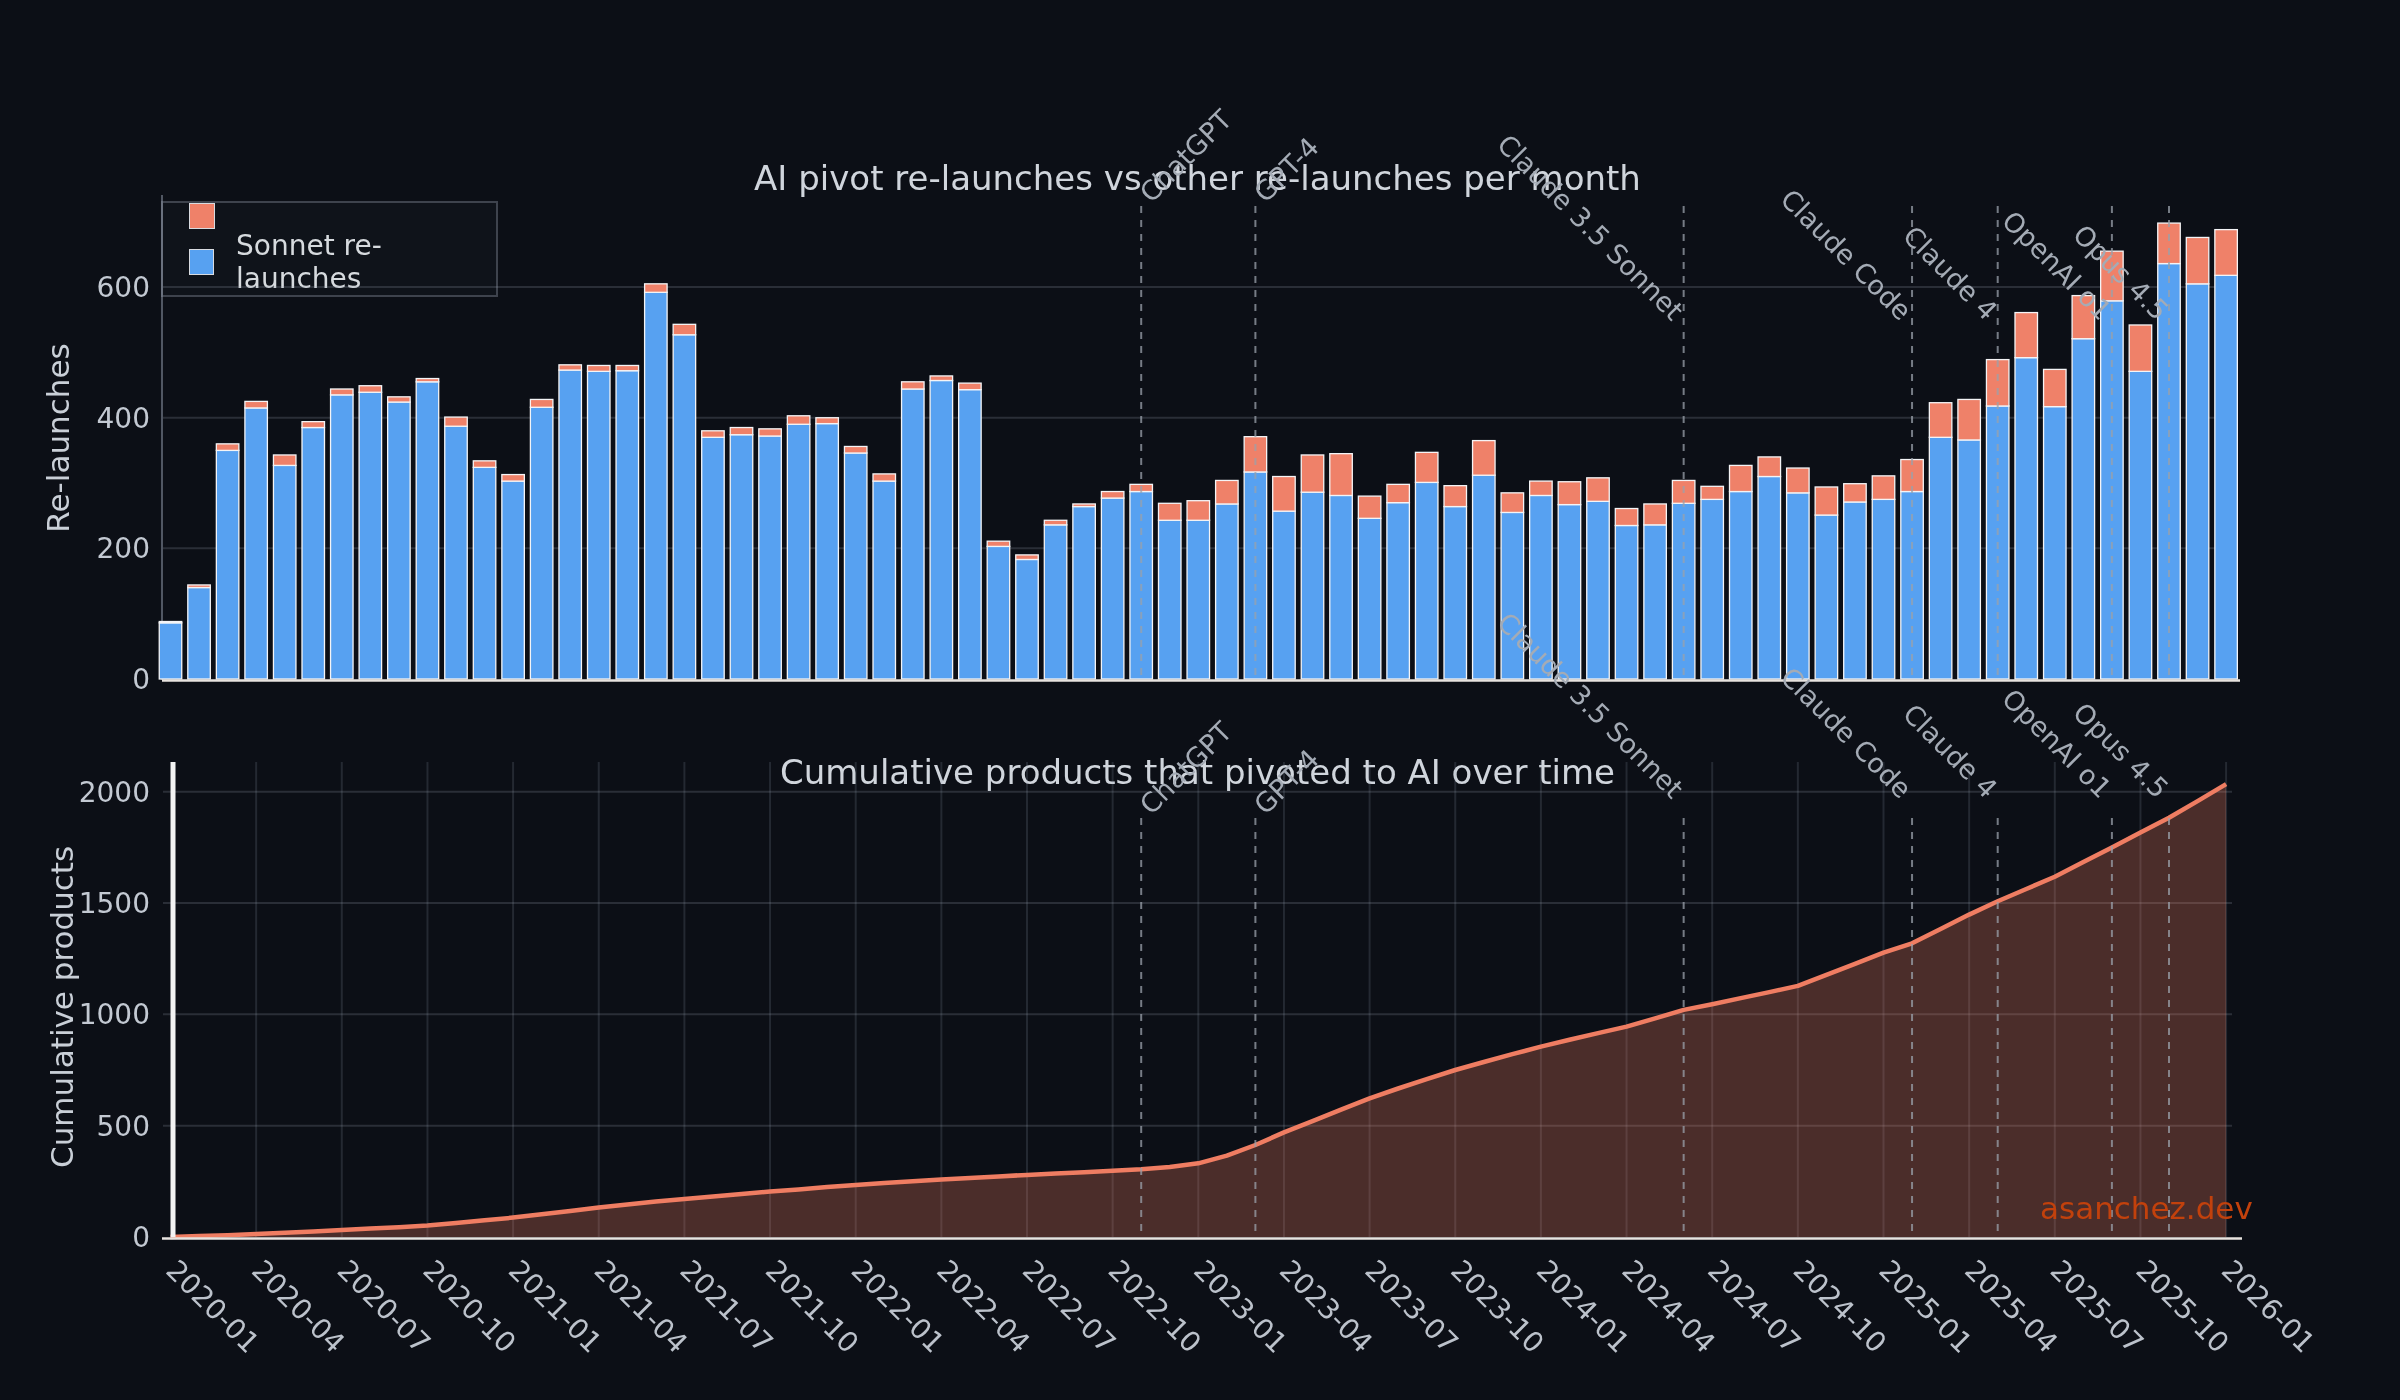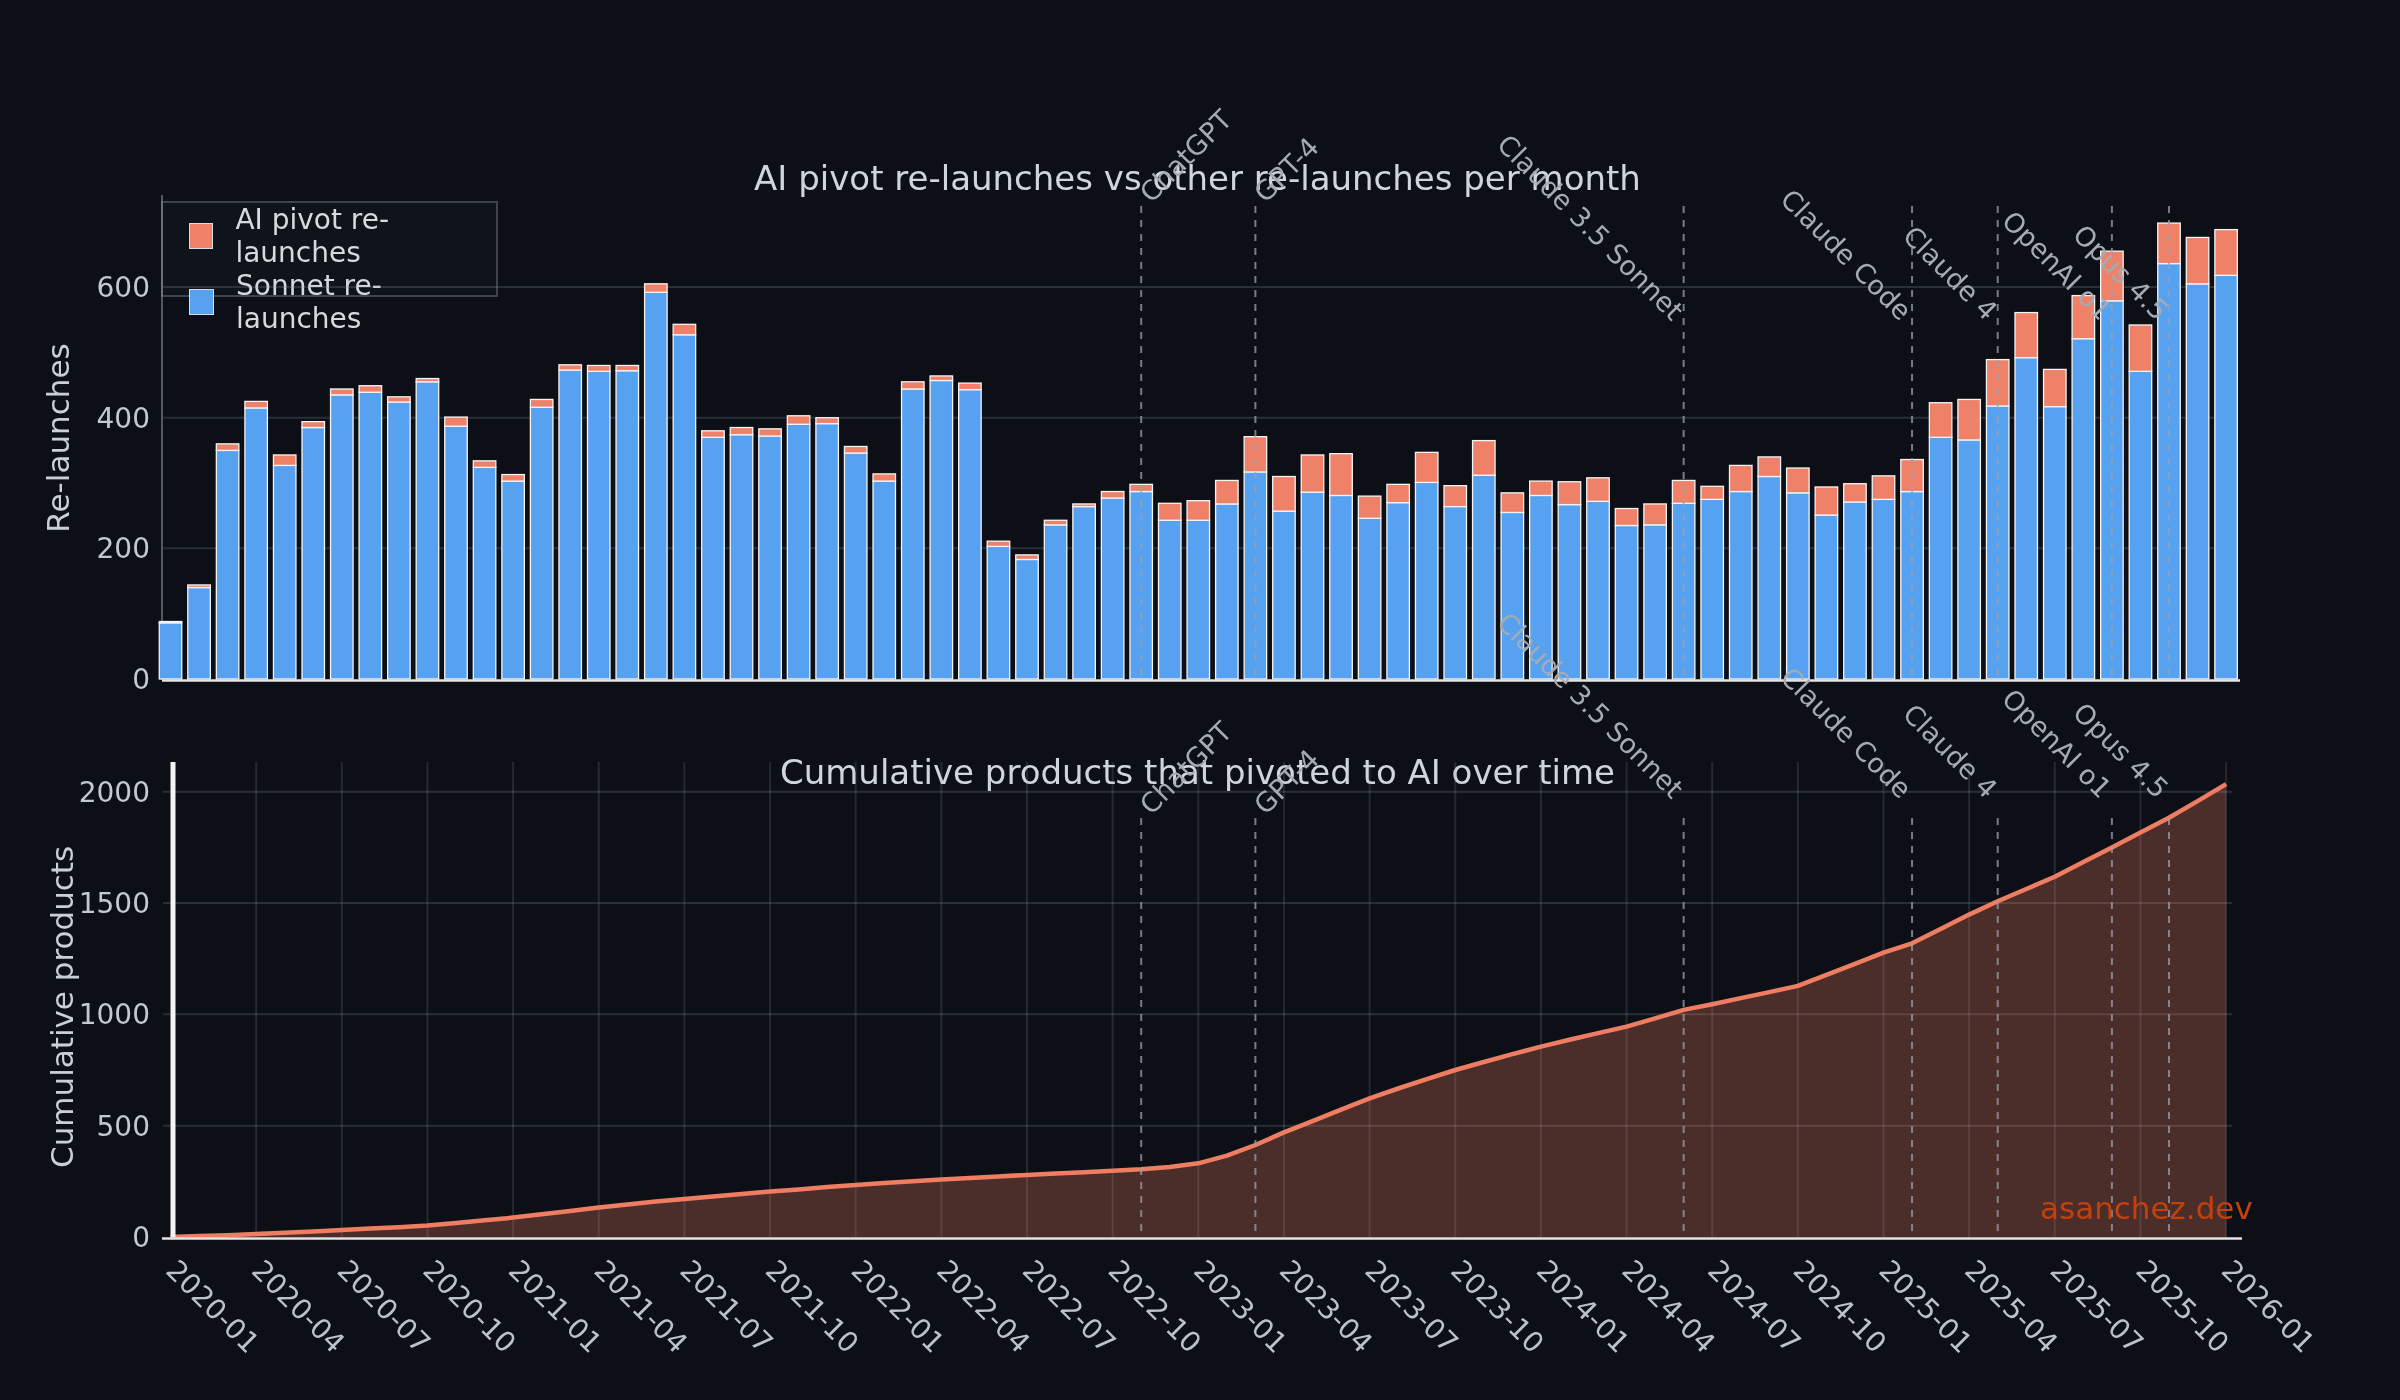--- a/index.html
+++ b/index.html
@@ -23,21 +23,20 @@
 </style>
 </head>
 <body>
 
 <div class="abs chart-title" id="top-title">AI pivot re-launches vs other re-launches per month</div>
 <div class="abs ylab" id="ylab-top">Re-launches</div>
 
 <div class="abs" id="legend">
   <div class="legend-row">
     <span class="swatch" id="sw0" style="background: rgb(239, 129, 105);"></span>
-    <span class="legend-label">AI pivot re-launches</span>
   </div>
   <div class="legend-row">
     <span class="swatch" id="sw1" style="background: rgb(87, 161, 241);"></span>
     <span class="legend-label">Sonnet re-launches</span>
   </div>
 </div>
 
 <svg class="abs plot" id="top-svg" viewBox="0 0 2400 1400">
     <g>
       <text x="150" y="689" text-anchor="end" font-size="28" fill="#c3c9d2">0</text>

